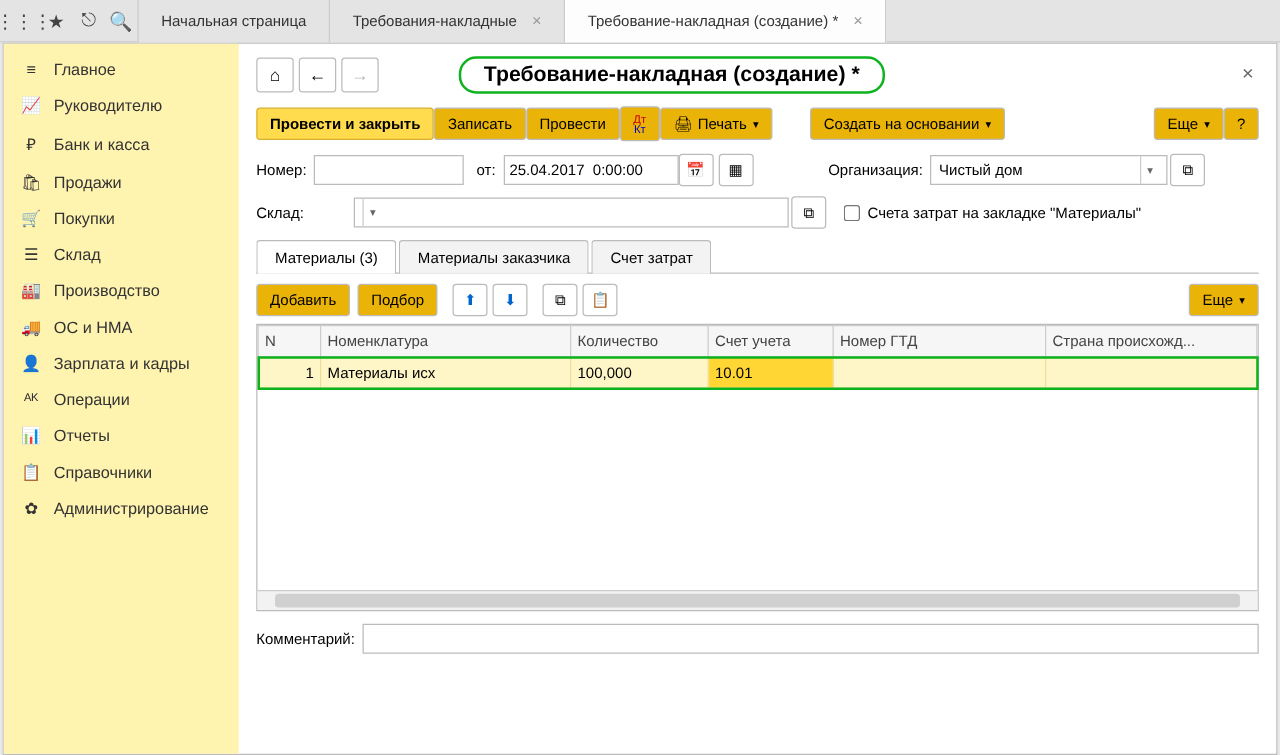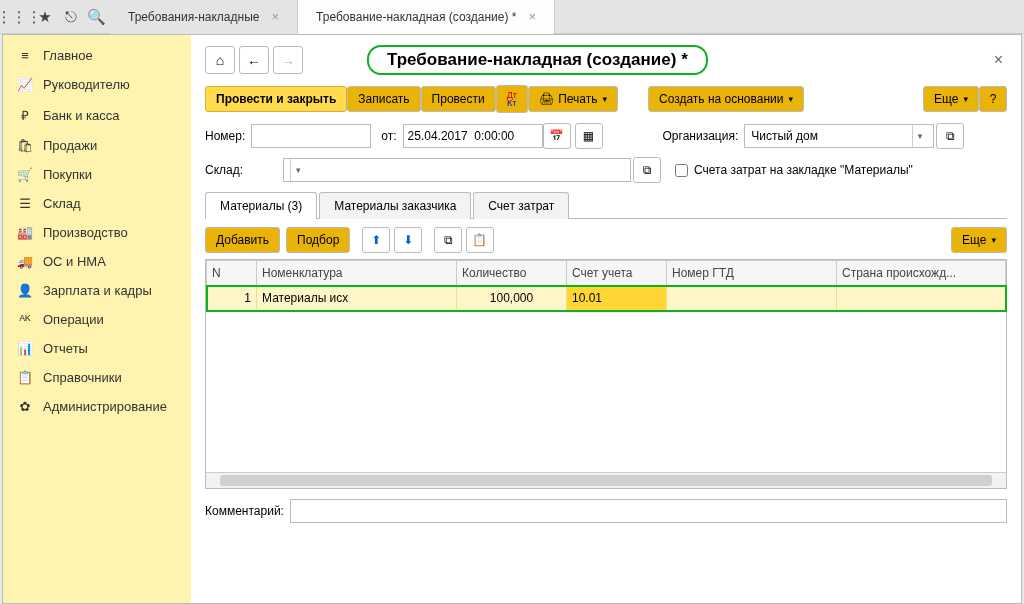--- a/index.html
+++ b/index.html
@@ -52,20 +52,23 @@
 .dk .k { color:#00c; }
 </style>
 </head>
 <body>
 
 <div class="top-tabs">
   <div class="tic">⋮⋮⋮</div>
   <div class="tic">★</div>
   <div class="tic">⎋</div>
   <div class="tic">🔍</div>
+  <div class="tab home">
+      <span>Начальная страница</span>
+    </div>
   <div class="tab">
       <span>Требования-накладные</span>
       <span class="x">×</span>
     </div>
   <div class="tab active">
       <span>Требование-накладная (создание) *</span>
       <span class="x">×</span>
     </div>
 </div>
 
@@ -220,21 +223,21 @@
           <th style="width:110px">Количество</th>
           <th style="width:100px">Счет учета</th>
           <th style="width:170px">Номер ГТД</th>
           <th>Страна происхожд...</th>
         </tr>
           </thead>
         <tbody>
           <tr class="row-hl">
             <td style="text-align:right">1</td>
             <td>Материалы исх</td>
-            <td style="text-align:center">100,000</td>
+            <td style="text-align:left">100,000</td>
             <td class="hl">10.01</td>
             <td></td>
             <td></td>
           </tr>
         </tbody>
       </table>
       <div class="scrollbar-h">
           <div class="thumb"></div>
         </div>
     </div>

